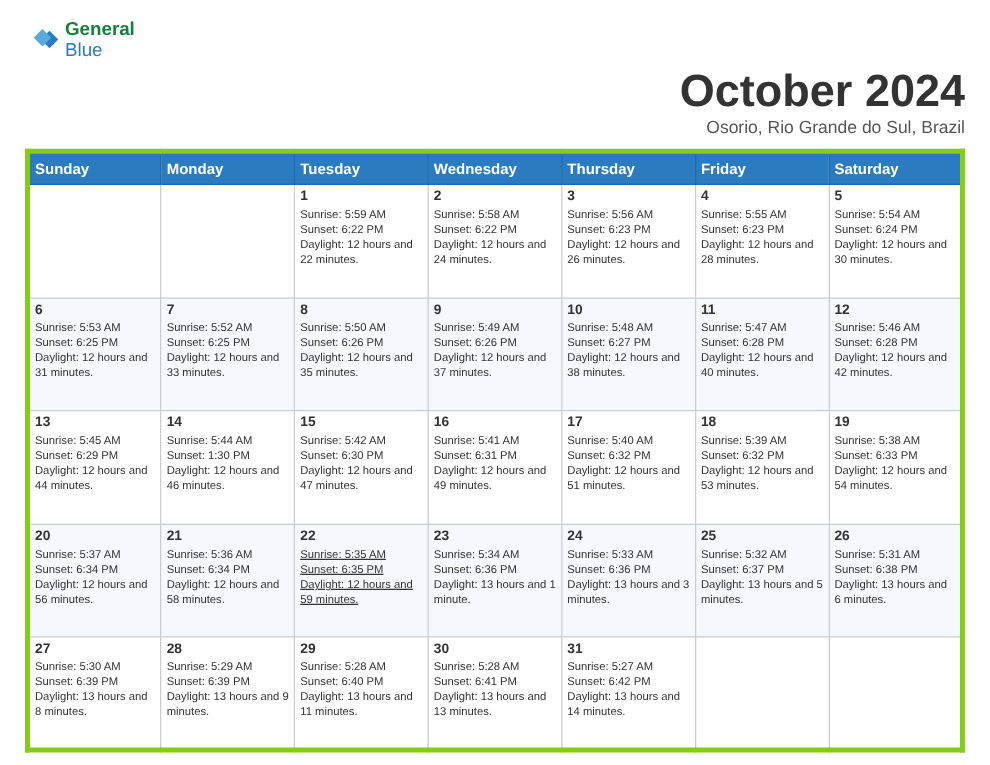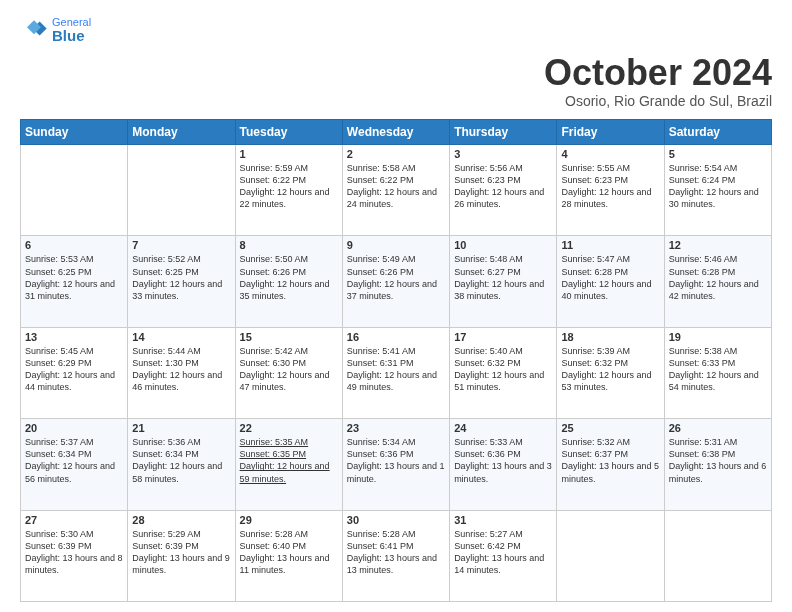--- a/index.html
+++ b/index.html
@@ -27,27 +27,27 @@
       display: flex;
       align-items: center;
       gap: 4px;
     }
     .logo-text {
       display: flex;
       flex-direction: column;
       line-height: 1.1;
     }
     .logo-general {
-      font-size: 11px;
-      font-weight: normal;
-      color: #3b82f6;
+      font-size: 15px;
+      font-weight: bold;
+      color: #15803d;
     }
     .logo-blue {
       font-size: 15px;
-      font-weight: bold;
+      font-weight: normal;
       color: #2a7bbf;
     }
     .logo-icon {
       width: 28px;
       height: 28px;
     }
     .title-section {
       text-align: right;
       margin-top: 39px;
     }
@@ -57,21 +57,21 @@
       color: #333;
       line-height: 1;
     }
     .location {
       font-size: 14px;
       color: #555;
       margin-top: 2px;
     }
     .calendar {
       flex: 1;
-      border: 1px solid #84cc16;
+      border: 4px solid #84cc16;
       border-collapse: collapse;
       width: 100%;
       table-layout: fixed;
     }
     .calendar th {
       background: #2a7bbf;
       color: #fff;
       font-size: 12px;
       font-weight: bold;
       padding: 5px 4px;

